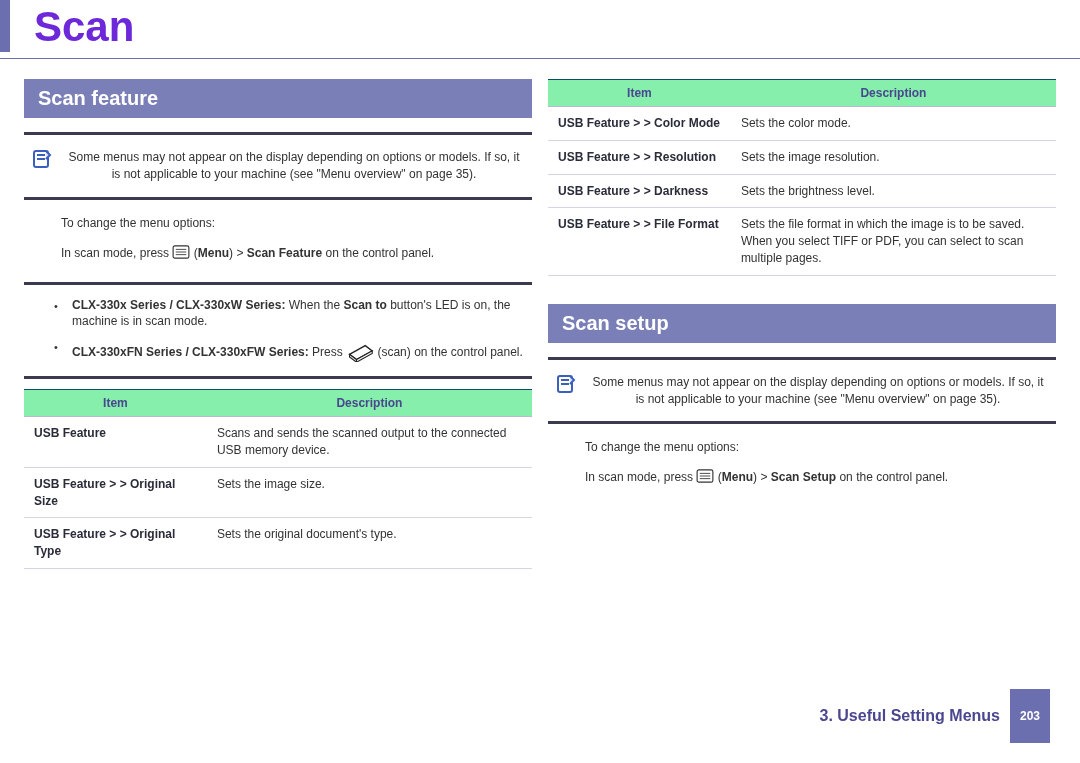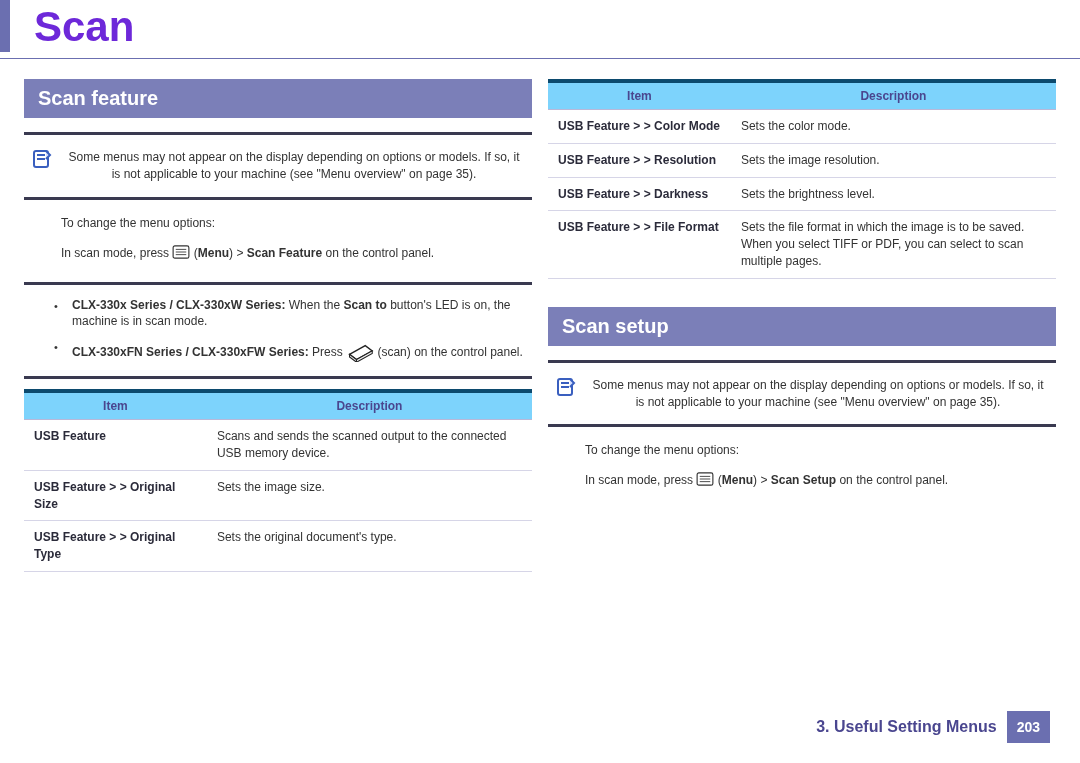--- a/index.html
+++ b/index.html
@@ -86,26 +86,26 @@
     width: 28px; height: 24px;
     flex-shrink: 0;
   }
   table.menu {
     width: 100%;
     border-collapse: collapse;
     margin-top: 10px;
     font-size: 12px;
   }
   table.menu th {
-    background: #7dd3fc;
+    background: #86efac;
     color: #4a468f;
     font-weight: 700;
     text-align: center;
     padding: 6px 8px;
-    border-top: 4px solid #0c4a6e;
+    border-top: 1px solid #0c4a6e;
     border-bottom: 1px solid #b9b8d8;
   }
   table.menu th:first-child { width: 36%; }
   table.menu td {
     padding: 8px 10px;
     border-bottom: 1px solid #d6d5e7;
     vertical-align: top;
     line-height: 1.4;
   }
   table.menu td.label { font-weight: 700; color: #2b2b3a; }
@@ -118,23 +118,23 @@
     gap: 10px;
   }
   .footer-text {
     color: #4a468f;
     font-size: 16px;
     font-weight: 600;
   }
   .footer-page {
     background: #6b6fb0;
     color: #fff;
-    font-size: 14px;
+    font-size: 12px;
     font-weight: 600;
-    padding: 8px 10px;
+    padding: 20px 10px;
   }
 </style>
 </head>
 <body>
 
 <h1 class="page-title">Scan</h1>
 <div class="title-underline"></div>
 
 <div class="cols">
 

